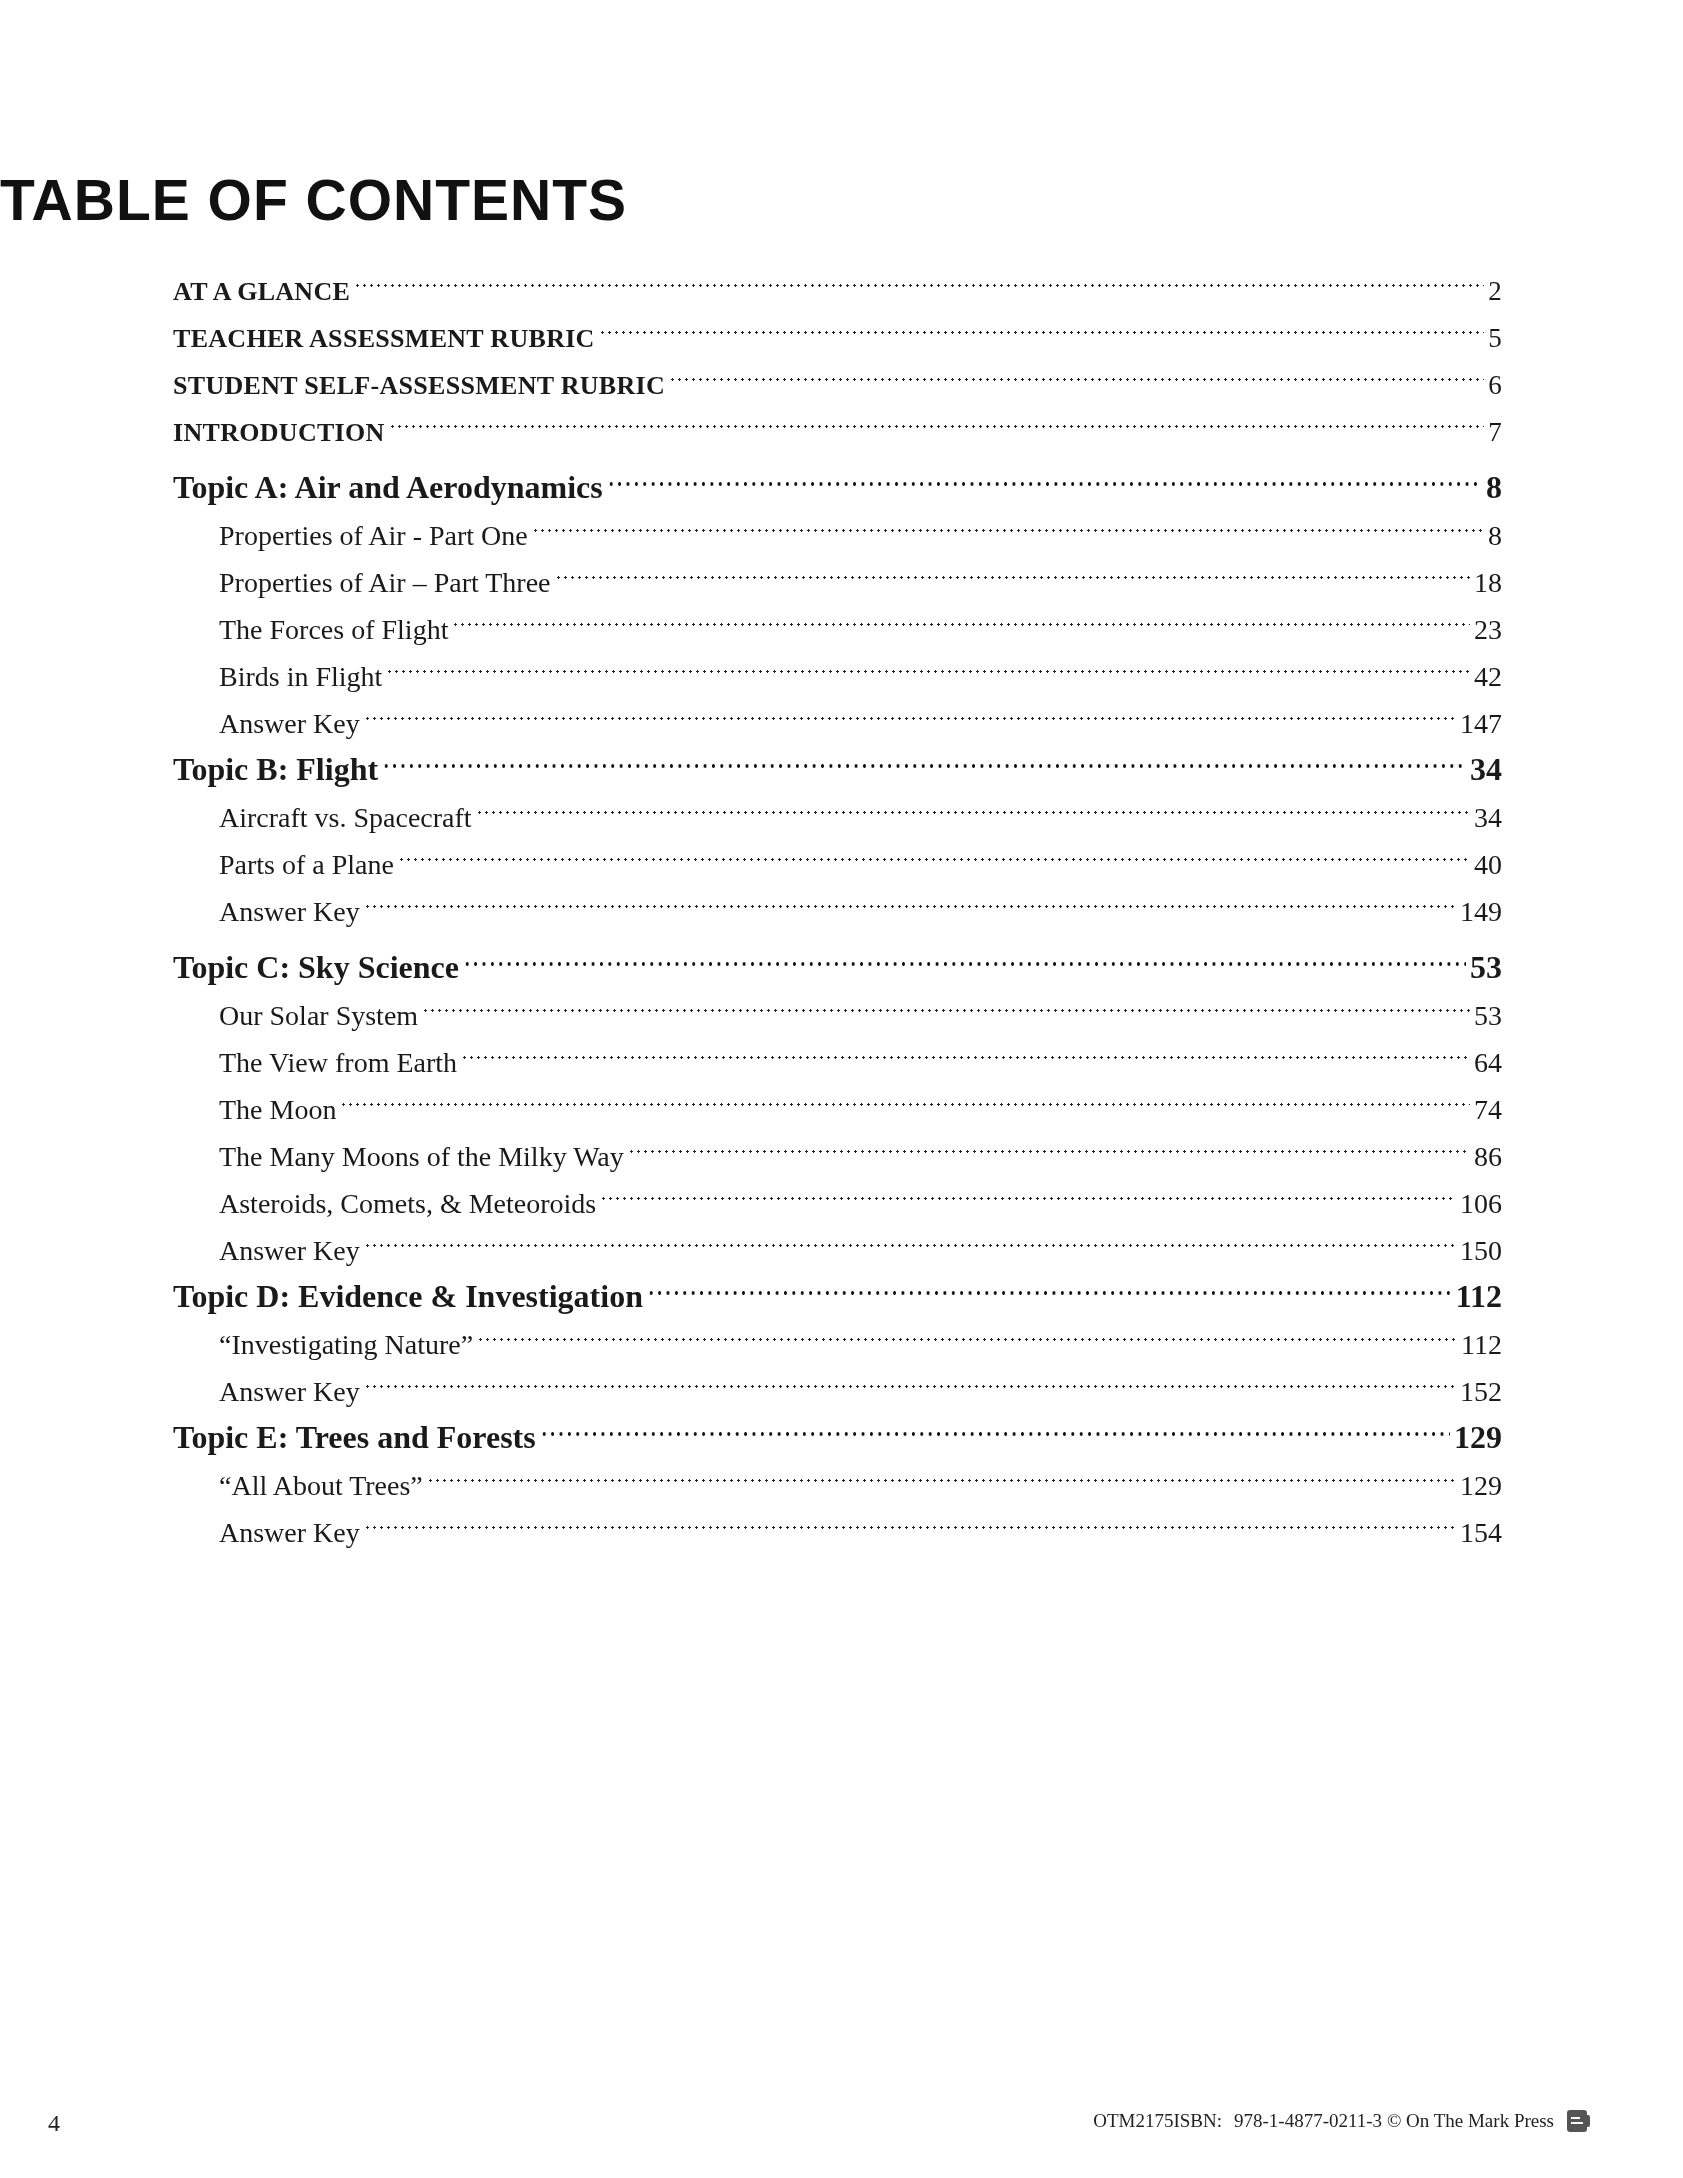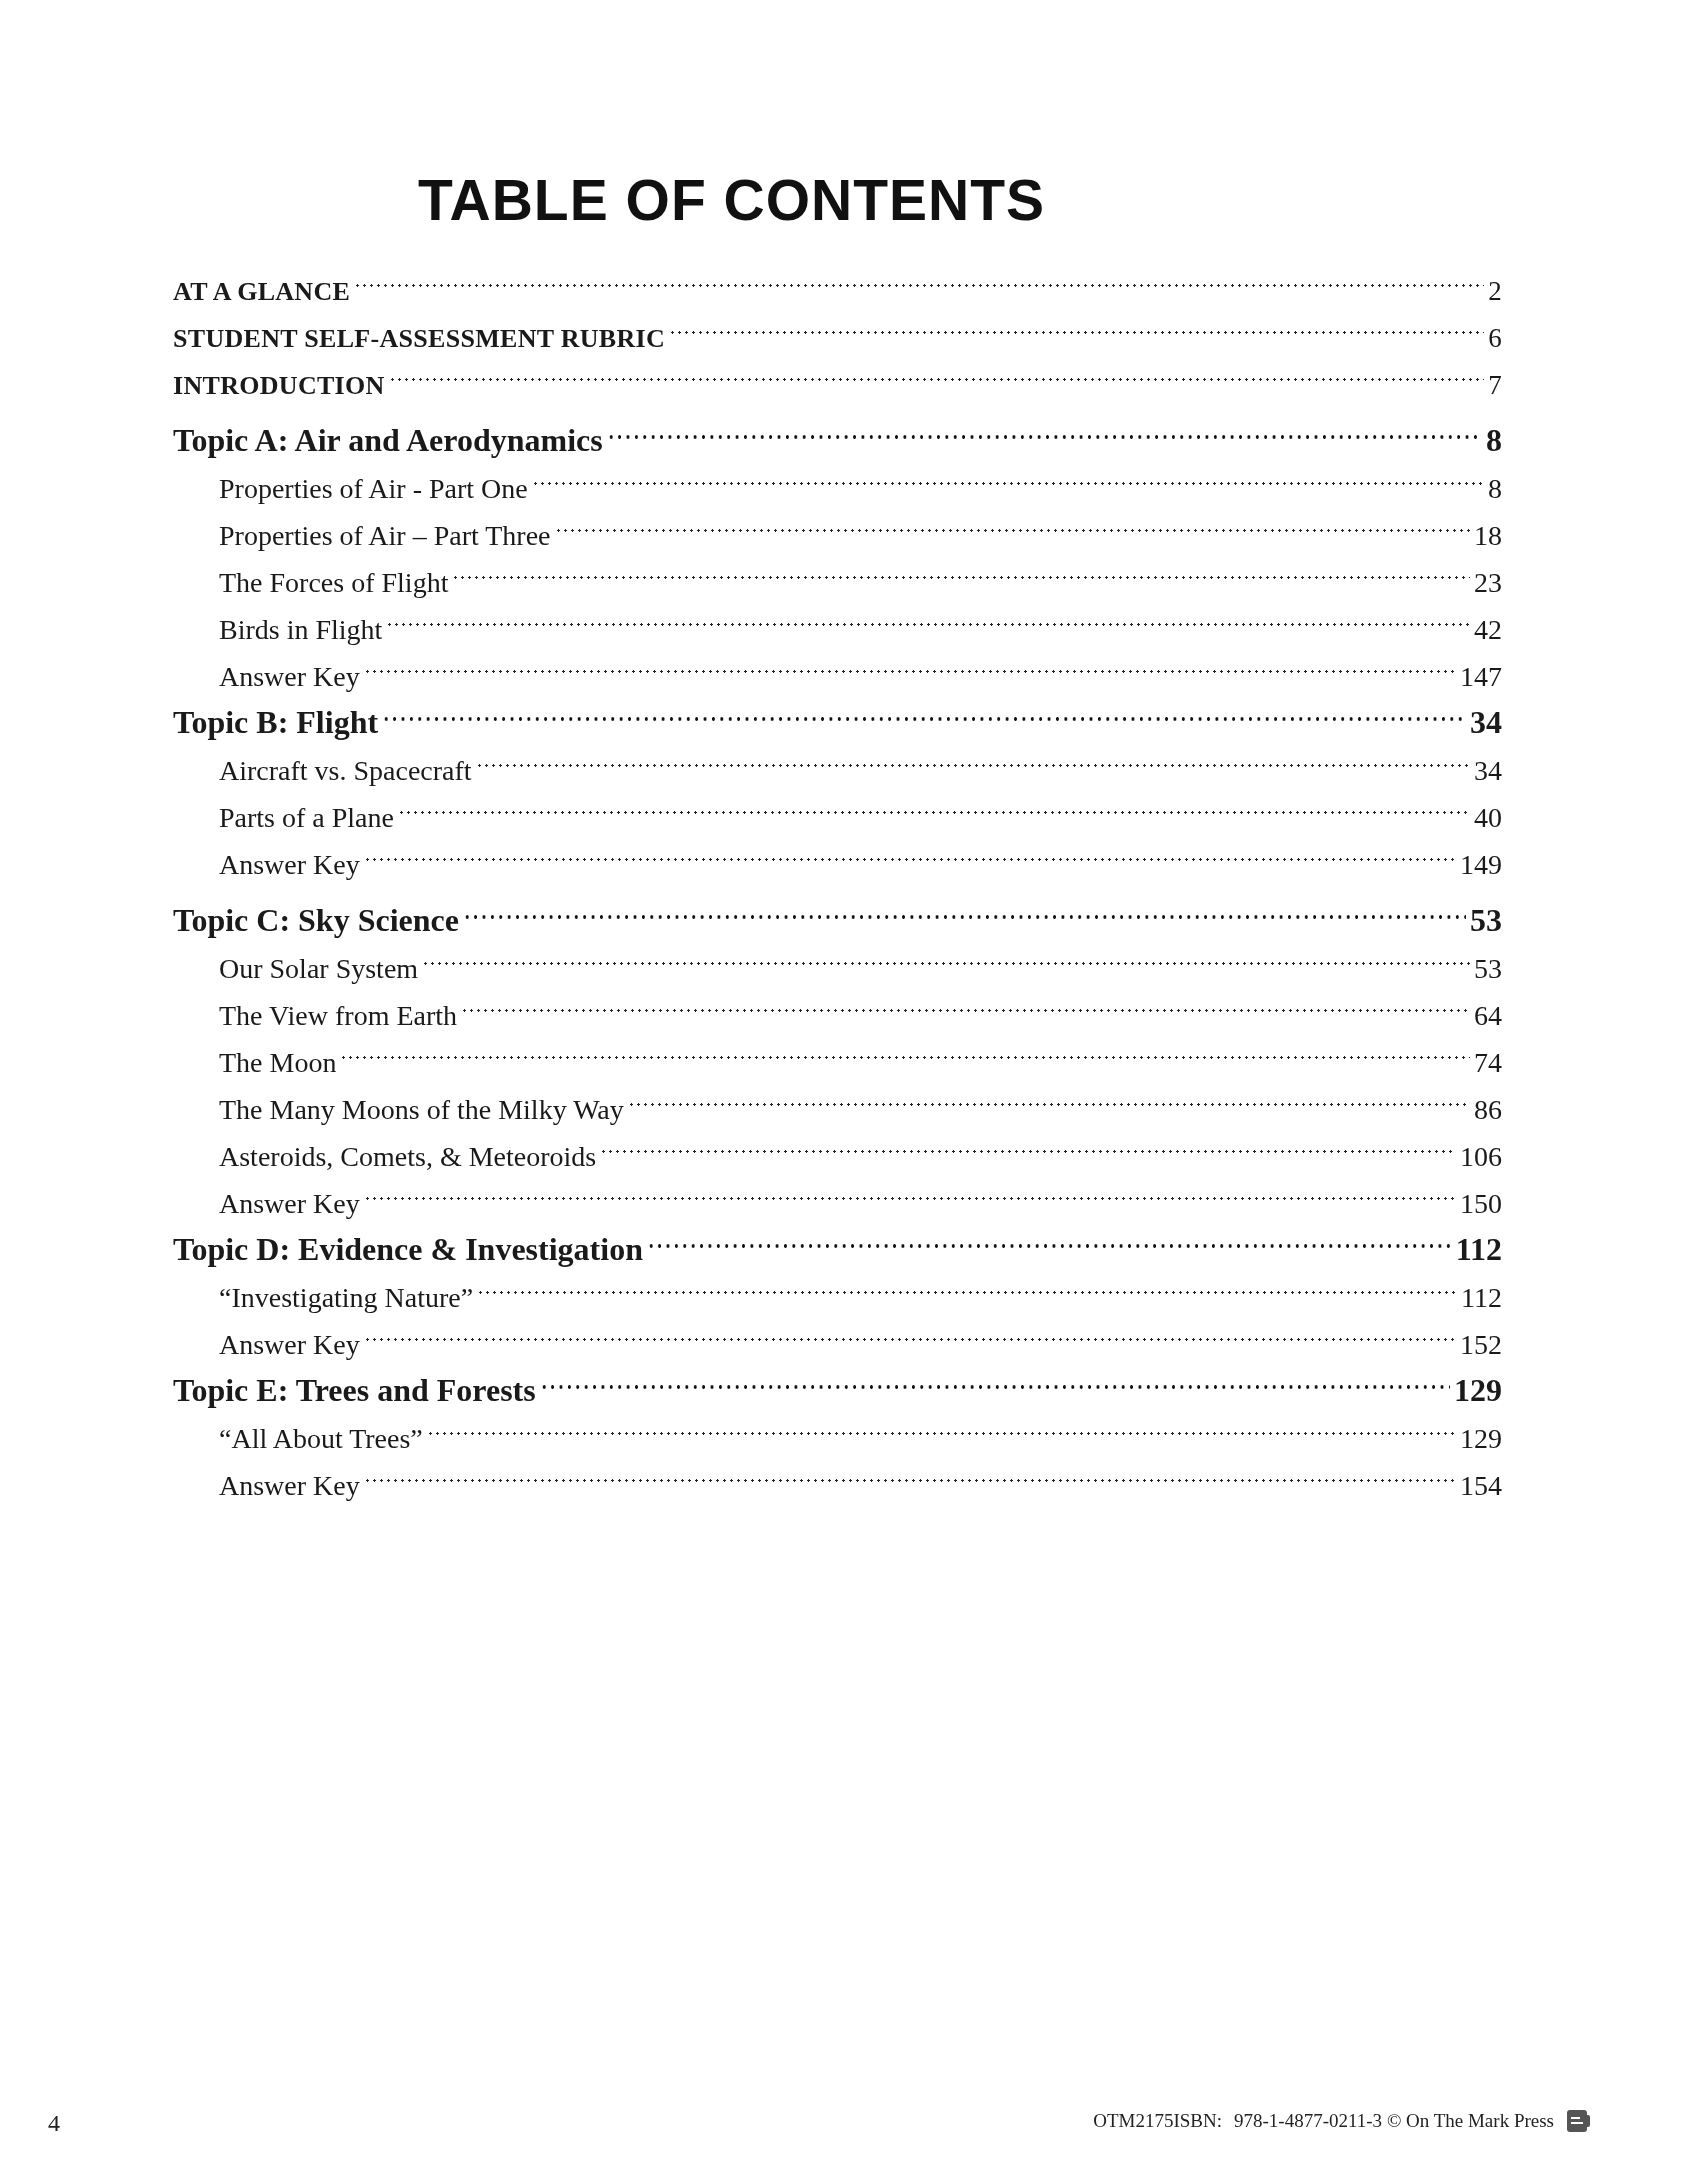--- a/index.html
+++ b/index.html
@@ -13,21 +13,21 @@
       position: relative;
       overflow: hidden;
       color: #1a1a1a;
       font-family: "Liberation Serif", "DejaVu Serif", serif;
     }
     .page-title {
       position: absolute;
       top: 129px;
       left: 0;
       width: 1463px;
-      text-align: center;
+      text-align: left;
       font-family: "Liberation Sans", "DejaVu Sans", sans-serif;
       font-weight: bold;
       font-size: 57px;
       letter-spacing: 1px;
       color: #111;
     }
     .toc {
       position: absolute;
       top: 253px;
       left: 173px;
@@ -130,20 +130,25 @@
 <body>
 
 <h1 class="page-title">TABLE OF CONTENTS</h1>
 
 <div class="toc">
 
   <div class="toc-row front">
     <span class="label">AT A GLANCE</span>
     <span class="leader"></span>
     <span class="page">2</span>
+  </div>
+  <div class="toc-row front">
+    <span class="label">TEACHER ASSESSMENT RUBRIC</span>
+    <span class="leader"></span>
+    <span class="page">5</span>
   </div>
   <div class="toc-row front">
     <span class="label">STUDENT SELF-ASSESSMENT RUBRIC</span>
     <span class="leader"></span>
     <span class="page">6</span>
   </div>
   <div class="toc-row front">
     <span class="label">INTRODUCTION</span>
     <span class="leader"></span>
     <span class="page">7</span>

